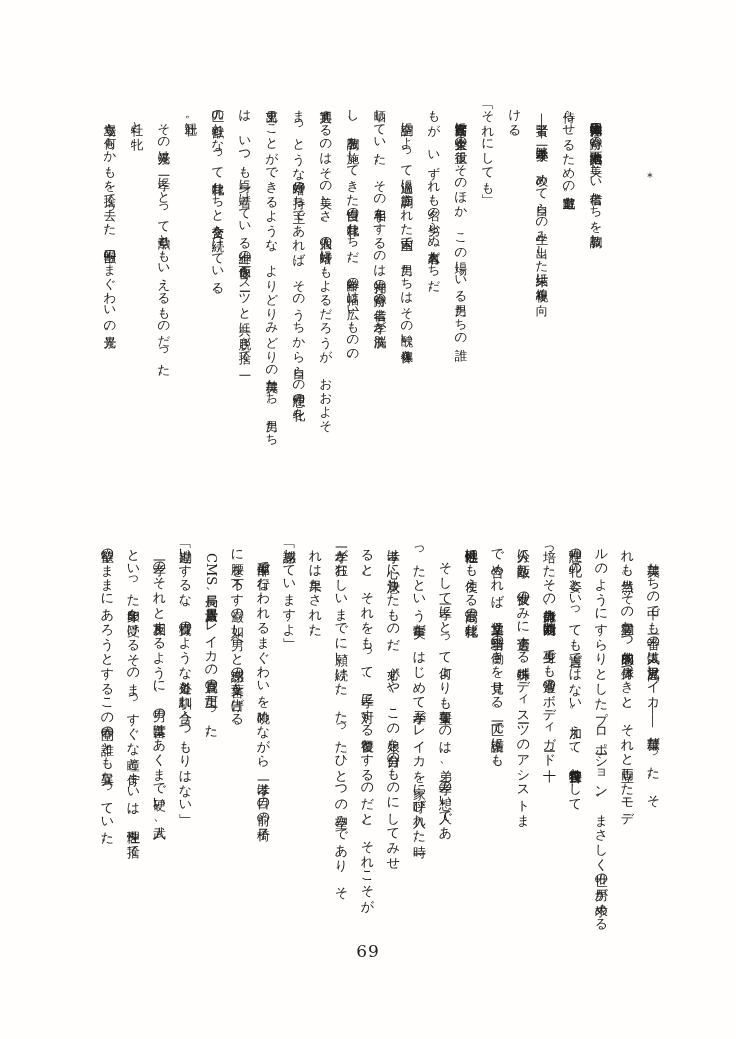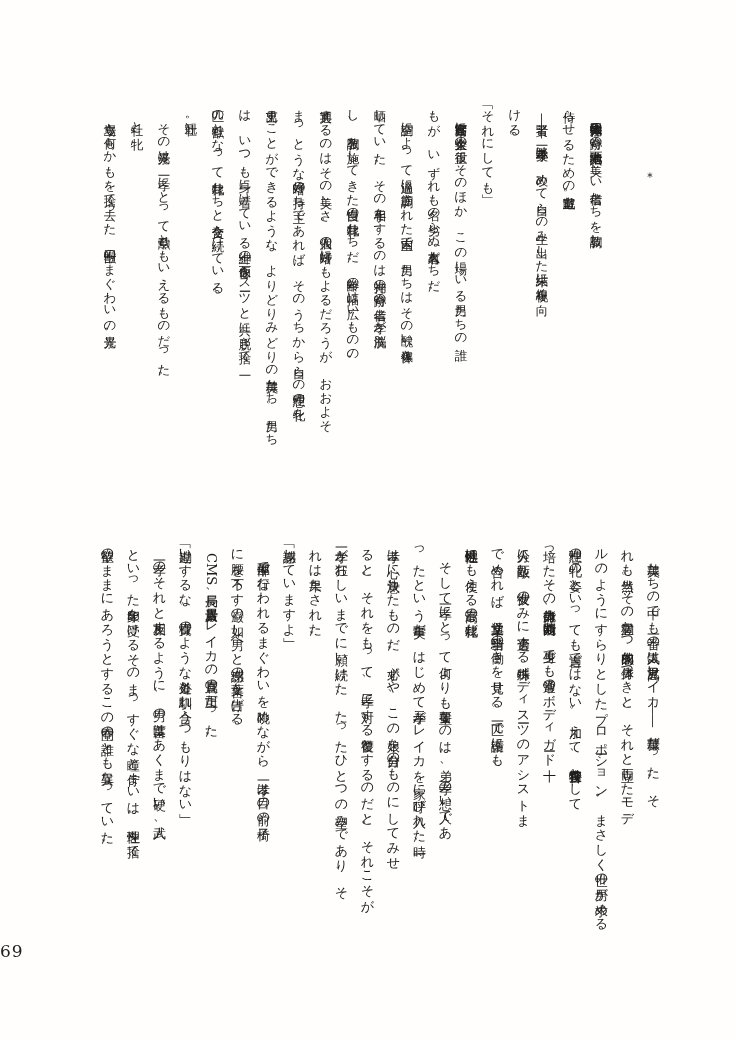--- a/index.html
+++ b/index.html
@@ -42,20 +42,21 @@
     right: 70px;
     height: 396px;
     font-size: 13px;
     line-height: 26px;
   }
   .page-number {
     position: absolute;
     top: 941px;
     left: 0;
     width: 736px;
+    text-align: center;
     font-size: 17px;
     letter-spacing: 1px;
     color: #23211f;
   }
 </style>
 </head>
 <body>
 
 <div class="page">
 

